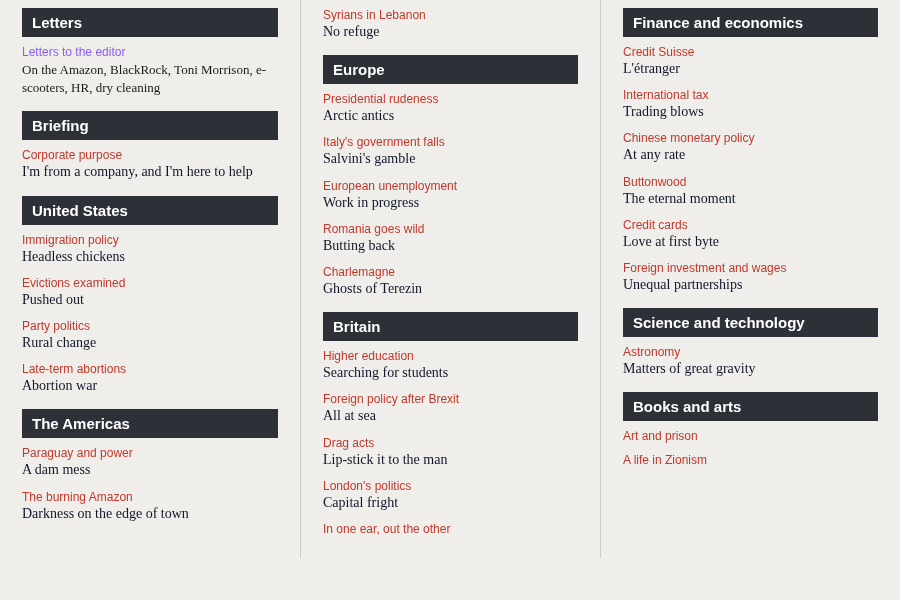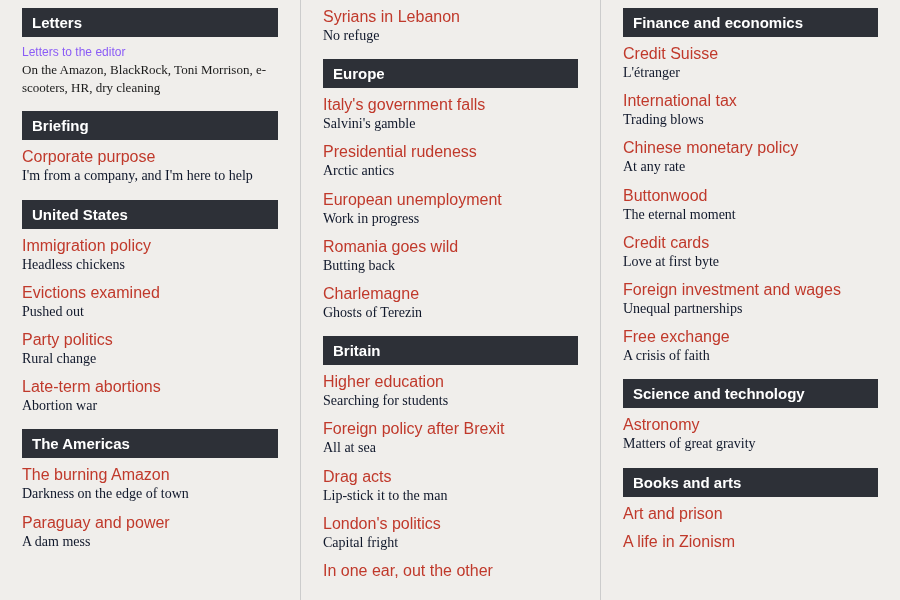--- a/index.html
+++ b/index.html
@@ -32,21 +32,21 @@
       font-size: 15px;
       padding: 6px 10px;
       margin-bottom: 8px;
     }
     .article {
       margin-bottom: 10px;
     }
     .article-category {
       color: #c0392b;
       font-family: Arial, Helvetica, sans-serif;
-      font-size: 16px;
+      font-size: 12px;
       font-weight: normal;
       display: block;
       margin-bottom: 1px;
     }
     .article-title {
       font-weight: normal;
       font-size: 14px;
       display: block;
       color: #0f172a;
       line-height: 1.3;
@@ -105,50 +105,50 @@
       </div>
       <div class="article">
         <span class="article-category">Late-term abortions</span>
         <span class="article-title">Abortion war</span>
       </div>
     </div>
 
     <div class="section">
       <div class="section-header">The Americas</div>
       <div class="article">
+        <span class="article-category">Paraguay and power</span>
+        <span class="article-title">A dam mess</span>
+      </div>
+      <div class="article">
         <span class="article-category">The burning Amazon</span>
         <span class="article-title">Darkness on the edge of town</span>
       </div>
-      <div class="article">
-        <span class="article-category">Paraguay and power</span>
-        <span class="article-title">A dam mess</span>
-      </div>
     </div>
   </div>
 
   <div class="column col-divider">
 
     <div class="section">
       <div class="article">
         <span class="article-category">Syrians in Lebanon</span>
         <span class="article-title">No refuge</span>
       </div>
     </div>
 
     <div class="section">
       <div class="section-header">Europe</div>
       <div class="article">
+        <span class="article-category">Presidential rudeness</span>
+        <span class="article-title">Arctic antics</span>
+      </div>
+      <div class="article">
         <span class="article-category">Italy's government falls</span>
         <span class="article-title">Salvini's gamble</span>
       </div>
       <div class="article">
-        <span class="article-category">Presidential rudeness</span>
-        <span class="article-title">Arctic antics</span>
-      </div>
-      <div class="article">
         <span class="article-category">European unemployment</span>
         <span class="article-title">Work in progress</span>
       </div>
       <div class="article">
         <span class="article-category">Romania goes wild</span>
         <span class="article-title">Butting back</span>
       </div>
       <div class="article">
         <span class="article-category">Charlemagne</span>
         <span class="article-title">Ghosts of Terezin</span>
@@ -200,24 +200,20 @@
         <span class="article-title">The eternal moment</span>
       </div>
       <div class="article">
         <span class="article-category">Credit cards</span>
         <span class="article-title">Love at first byte</span>
       </div>
       <div class="article">
         <span class="article-category">Foreign investment and wages</span>
         <span class="article-title">Unequal partnerships</span>
       </div>
-      <div class="article">
-        <span class="article-category">Free exchange</span>
-        <span class="article-title">A crisis of faith</span>
-      </div>
     </div>
 
     <div class="section">
       <div class="section-header">Science and technology</div>
       <div class="article">
         <span class="article-category">Astronomy</span>
         <span class="article-title">Matters of great gravity</span>
       </div>
     </div>
 

